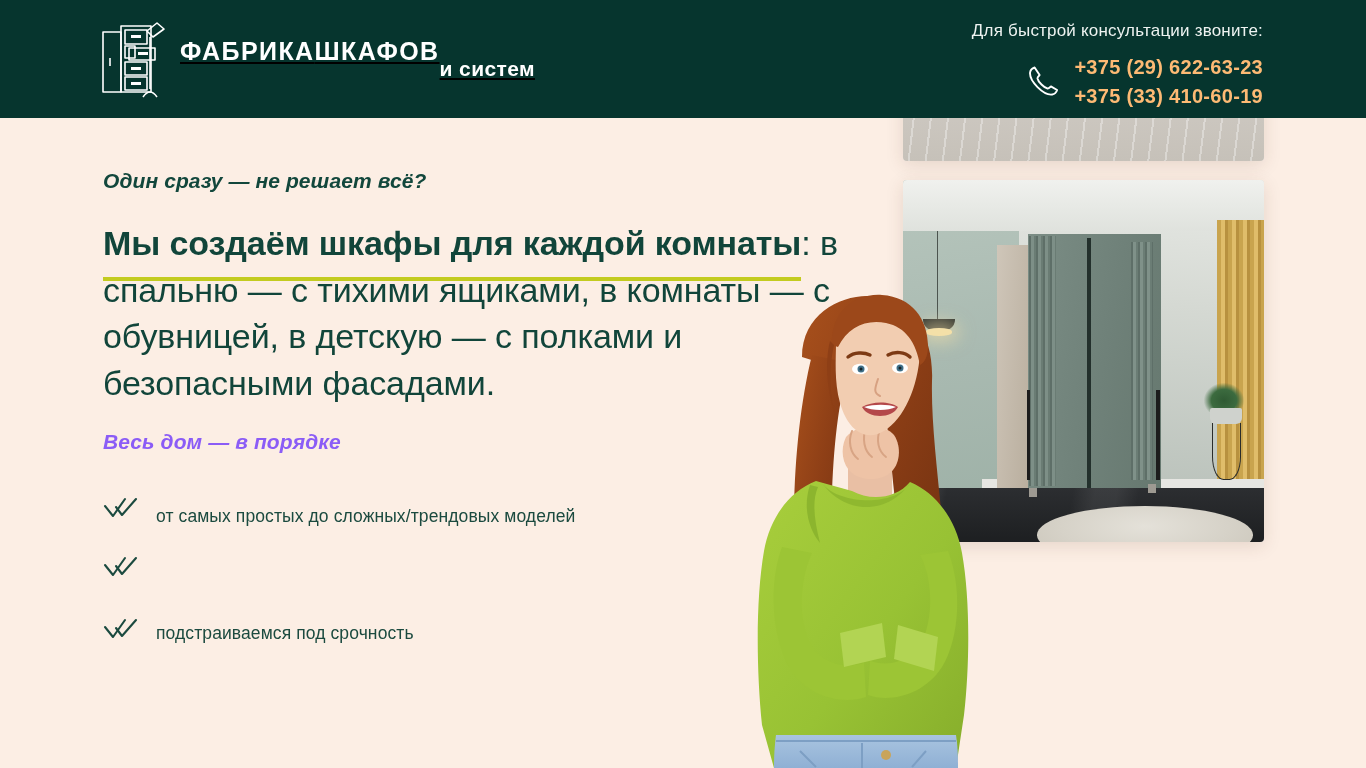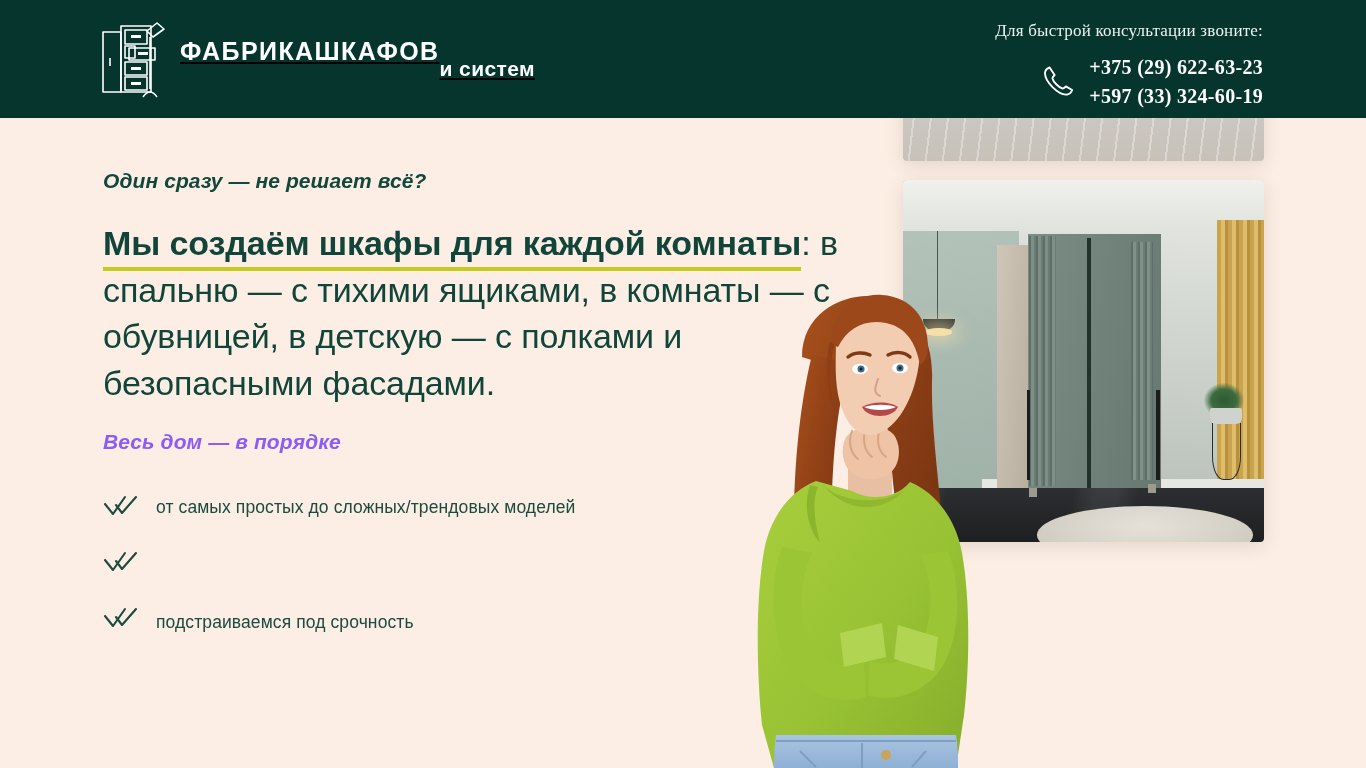--- a/index.html
+++ b/index.html
@@ -24,34 +24,34 @@
   .logo-l1,.logo-l2{
     font-size:25px; font-weight:700; letter-spacing:1.4px;
     color:#ffffff; line-height:1.08; white-space:nowrap;
   }
   .logo-l3{
     font-size:21px; font-weight:700; letter-spacing:.4px;
     color:#ffffff; line-height:1.2; white-space:nowrap; margin-top:18px;
   }
 
   .contact{
-    position:absolute; right:103px; top:20px; text-align:center;font-family:Liberation Serif, serif;
+    position:absolute; right:103px; top:20px; text-align:center;
   }
   .contact-label{
     font-size:17px; color:#eef3f1; letter-spacing:.2px;
     line-height:1.3; white-space:nowrap;
   }
   .contact-row{
     display:flex; align-items:center; justify-content:flex-end;
     gap:16px; margin-top:13px;
   }
   .phone-icon{ width:34px; height:34px; flex:0 0 auto; }
   .phone-nums{ display:flex; flex-direction:column; gap:4px; }
   .phone-num{
-    font-size:20px; font-weight:700; color:#ffffff;
+    font-size:20px; font-weight:700; color:#fdba74;
     letter-spacing:.3px; line-height:1.25; white-space:nowrap;
     text-decoration:none; display:block;
   }
 
   
   .card{
     position:absolute; border-radius:4px; overflow:hidden;
     box-shadow:0 4px 18px rgba(80,50,30,.13);
   }
   .card-top{ left:903px; top:0px; width:361px; height:161px; z-index:10; }
@@ -212,36 +212,36 @@
     color:#12473c; letter-spacing:.1px; line-height:1.25;
   }
   .headline{
     margin-top:26px;
     font-size:34px; font-weight:400; color:#11453a;
     line-height:1.37; letter-spacing:-.1px; max-width:745px;
   }
   .headline b{
     font-weight:700;
     border-bottom:4px solid #c3cb1f;
-    padding-bottom:5px;
+    padding-bottom:15px;
   }
   .subline{
     margin-top:23px;
     font-size:21px; font-style:italic; font-weight:600;
     color:#8b5cf6; letter-spacing:.1px;
   }
   .bullets{ margin-top:40px; list-style:none; }
   .bullet{
     display:flex; align-items:center; gap:17px;
     margin-bottom:28px;
   }
   .bullet:last-child{ margin-bottom:0;align-items:flex-end; }
   .check-icon{ width:36px; height:24px; flex:0 0 auto; }
   .bullet-text{
-    font-size:17.5px; color:#1b4a3f; letter-spacing:.1px; line-height:1.3;
+    font-size:17.5px; color:#1b4a3f; letter-spacing:.1px; line-height:1.3;margin-top:11px;
   }
 </style>
 </head>
 <body>
 
 <header class="header">
 
   <div class="logo-wrap">
     <span>
       <svg class="logo-icon" viewBox="0 0 66 84" fill="none" stroke="#ffffff" stroke-width="1.6" stroke-linejoin="round">
@@ -275,21 +275,21 @@
       <span>
         <svg class="phone-icon" viewBox="0 0 34 34" fill="none" stroke="#ffffff" stroke-width="1.9" stroke-linecap="round" stroke-linejoin="round">
           <path d="M10.6 4.5 C8.4 5.2 6.4 7.2 6.1 9.4 c-.6 4.6 3.3 10.6 7.4 14.7
                    c4.1 4.1 10.1 8 14.7 7.4 c2.2-.3 4.2-2.3 4.9-4.5
                    l-6.2-3.6 c-1.2 1.1-2.1 2.3-3.4 2.1 c-1.6-.3-4-2-6-4
                    c-2-2-3.7-4.4-4-6 c-.2-1.3 1-2.2 2.1-3.4 Z"></path>
         </svg>
       </span>
       <span class="phone-nums">
         <a class="phone-num" href="#">+375 (29) 622-63-23</a>
-        <a class="phone-num" href="#">+597 (33) 324-60-19</a>
+        <a class="phone-num" href="#">+375 (33) 410-60-19</a>
       </span>
     </div>
   </div>
 </header>
 
 <div class="card card-top">
   <div class="room-top">
     <div class="rt-wall"></div>
     <div class="rt-doorL"></div>
     <div class="rt-doorR"></div>

